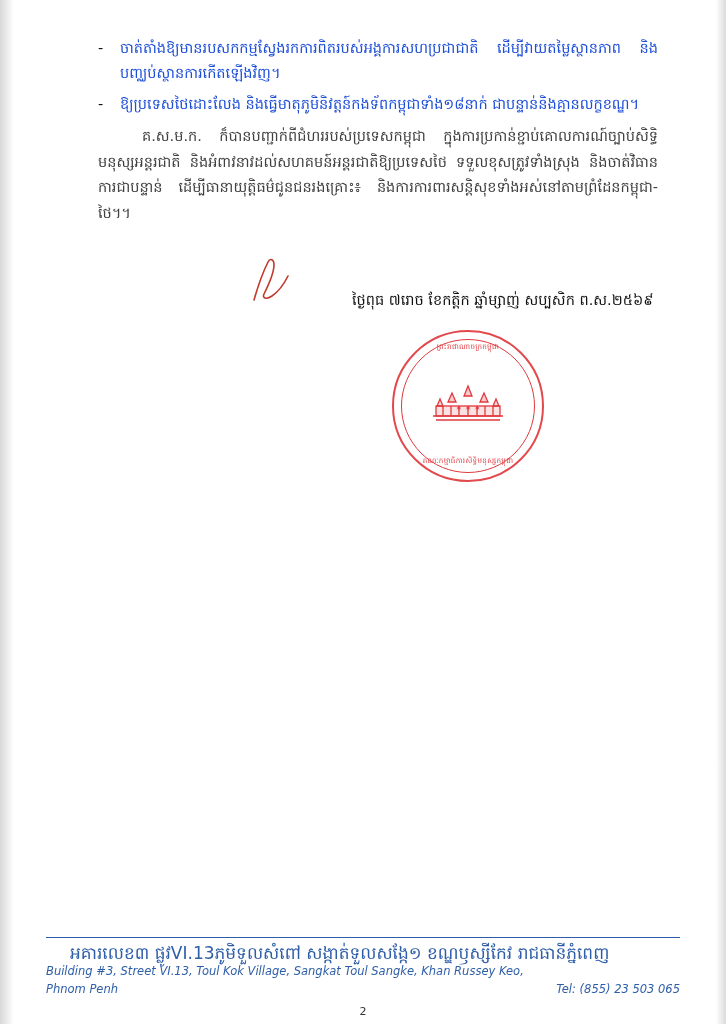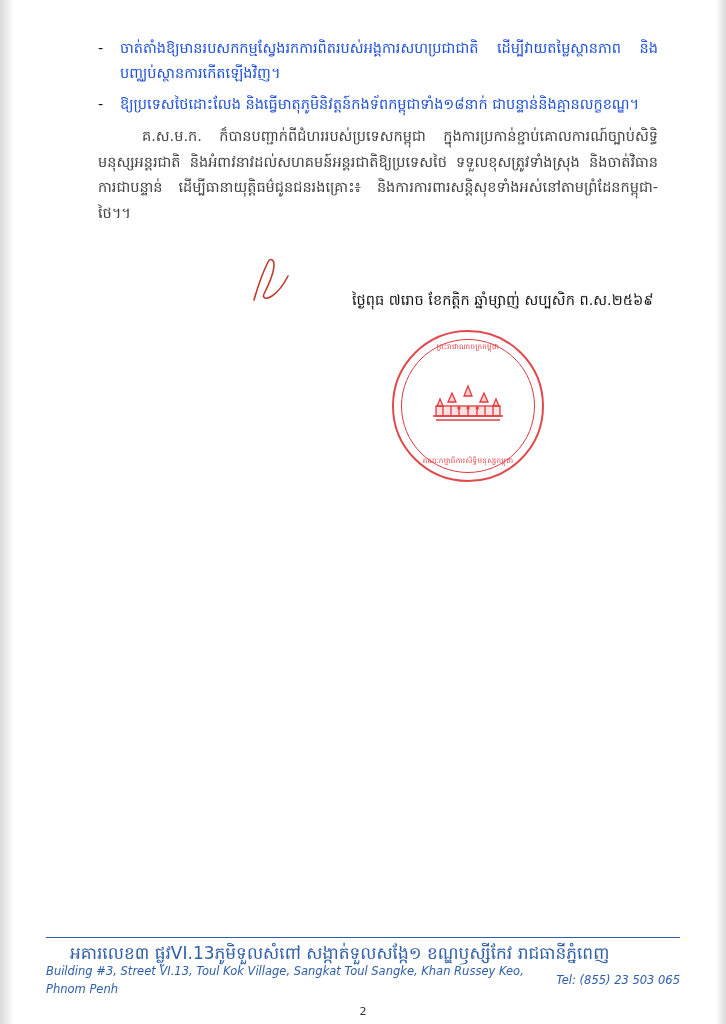--- a/index.html
+++ b/index.html
@@ -164,21 +164,21 @@
   }
   .footer-kh {
     font-size: 17px;
     color: #2e5ea8;
     line-height: 18px;
     margin-left: 24px;
   }
   .footer-row {
     display: flex;
     justify-content: space-between;
-    align-items: center;
+    align-items: flex-end;
   }
   .footer-en {
     font-size: 11.5px;
     color: #2e5ea8;
     font-style: italic;
     line-height: 18px;
   }
   .footer-tel {
     font-size: 11.5px;
     color: #2e5ea8;

